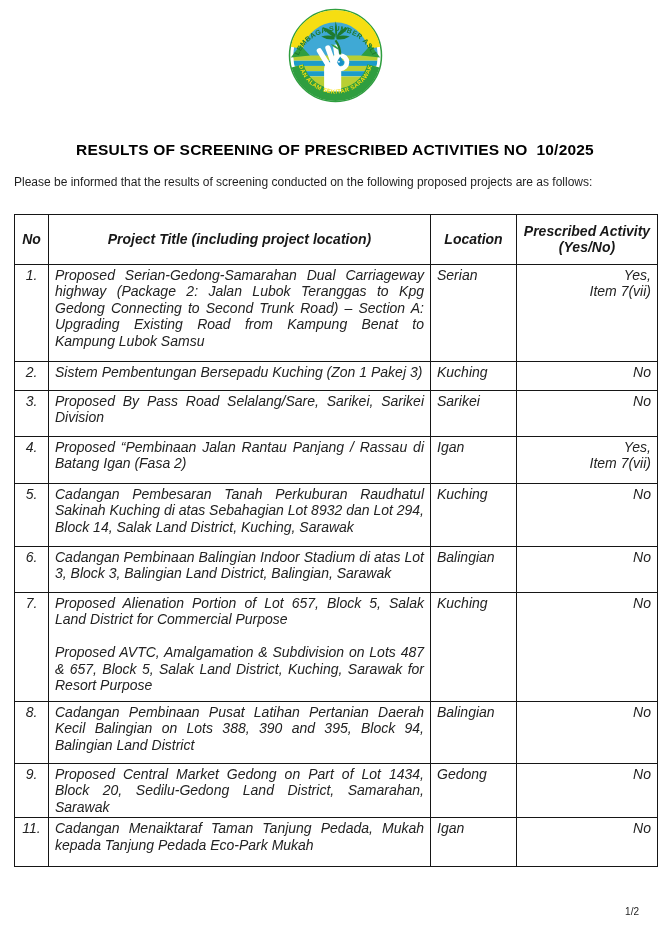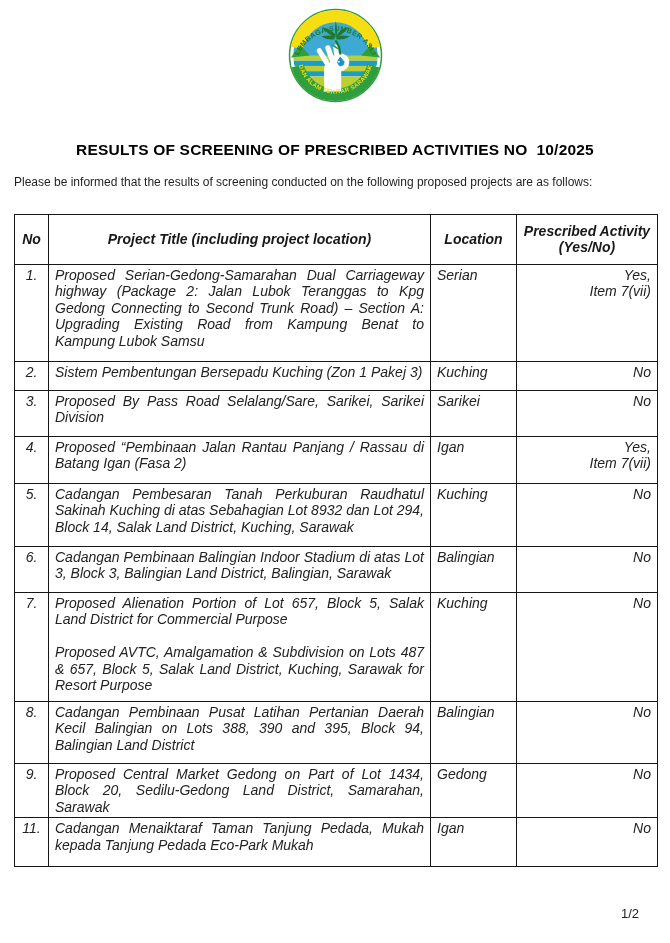--- a/index.html
+++ b/index.html
@@ -32,21 +32,21 @@
     vertical-align:middle; text-align:center; font-weight:bold;
     padding:4px 3px; white-space:pre-line; color:#181818;
   }
   .results tr.hdr { height:50px; }
   td.td-no  { text-align:center; padding-left:1px; padding-right:1px; }
   td.td-title { text-align:justify; white-space:pre-line; }
   td.td-loc { text-align:left; }
   td.td-act { text-align:right; white-space:pre-line; }
 
   .pagenum {
-    position:absolute; top:906px; right:31px; font-size:13px; color:#1f1f1f;
+    position:absolute; top:906px; right:31px; font-size:10px; color:#1f1f1f;
   }
 </style>
 </head>
 <body>
 
 <div class="page">
 
   <div class="logo-wrap">
     <svg class="logo" viewBox="0 0 100 100" aria-hidden="true">
       <defs>

